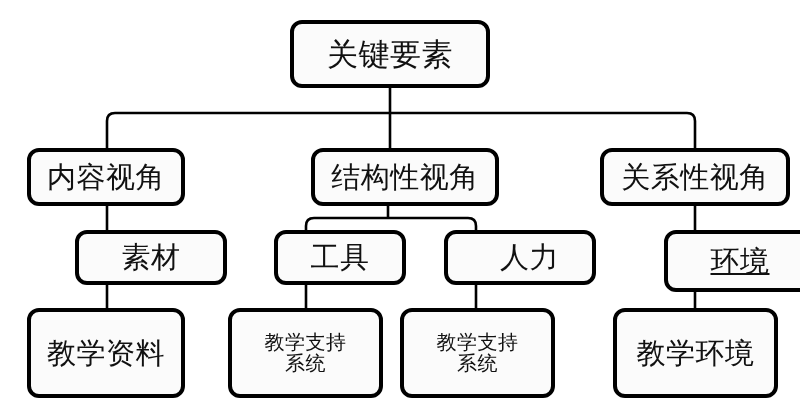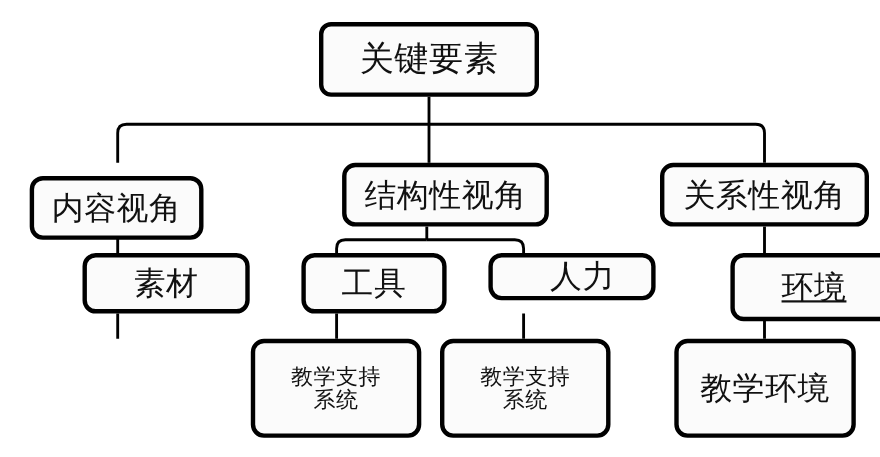--- a/index.html
+++ b/index.html
@@ -47,21 +47,21 @@
 
   .node-label {
     display: block;
     width: 100%;
     padding: 0 4px;
     box-sizing: border-box;
     white-space: pre-line;
   }
 
   
-  .tier-root   { font-size: 31px; border-radius: 11px; }
+  .tier-root   { font-size: 31px; }
   .tier-level2 { font-size: 29px; }
   .tier-level3 { font-size: 29px; margin-left: 44px; }
   .tier-leaf   { font-size: 29px; }
   .tier-leaf-wrap { font-size: 20px; line-height: 1.06; }
 </style>
 </head>
 <body>
 
 <div id="diagram-root">
 
@@ -87,48 +87,51 @@
 
       <path d="M 695 206 L 695 230"></path>
       <path d="M 695 285 L 695 308"></path>
     </g>
   </svg>
 
   <div class="node tier-root" style="left:290px; top:20px; width:200px; height:68px;">
     <span class="node-label">关键要素</span>
   </div>
 
-  <div class="node tier-level2" style="left:27px; top:160px; width:158px; height:58px;">
+  <div class="node tier-level2" style="left:27px; top:148px; width:158px; height:58px;">
     <span class="node-label">内容视角</span>
   </div>
 
   <div class="node tier-level2" style="left:311px; top:148px; width:188px; height:58px;">
     <span class="node-label">结构性视角</span>
   </div>
 
   <div class="node tier-level2" style="left:600px; top:148px; width:190px; height:58px;">
     <span class="node-label">关系性视角</span>
   </div>
 
   <div class="node tier-level3" style="left:31px; top:230px; width:152px; height:55px;">
     <span class="node-label">素材</span>
   </div>
 
   <div class="node tier-level3" style="left:230px; top:230px; width:132px; height:55px;">
     <span class="node-label">工具</span>
   </div>
 
-  <div class="node tier-level3" style="left:400px; top:230px; width:152px; height:43px;padding-left:19px;">
+  <div class="node tier-level3" style="left:400px; top:230px; width:152px; height:55px;padding-left:19px;">
     <span class="node-label">人力</span>
   </div>
 
   <div class="node tier-level3" style="left:620px; top:230px; width:152px; height:62px;text-decoration:underline;">
     <span class="node-label">环境</span>
   </div>
 
+  <div class="node tier-leaf" style="left:27px; top:308px; width:158px; height:90px;">
+    <span class="node-label">教学资料</span>
+  </div>
 
   <div class="node tier-leaf-wrap" style="left:228px; top:308px; width:155px; height:90px;">
     <span class="node-label">教学支持
 系统</span>
   </div>
 
   <div class="node tier-leaf-wrap" style="left:400px; top:308px; width:155px; height:90px;">
     <span class="node-label">教学支持
 系统</span>
   </div>

